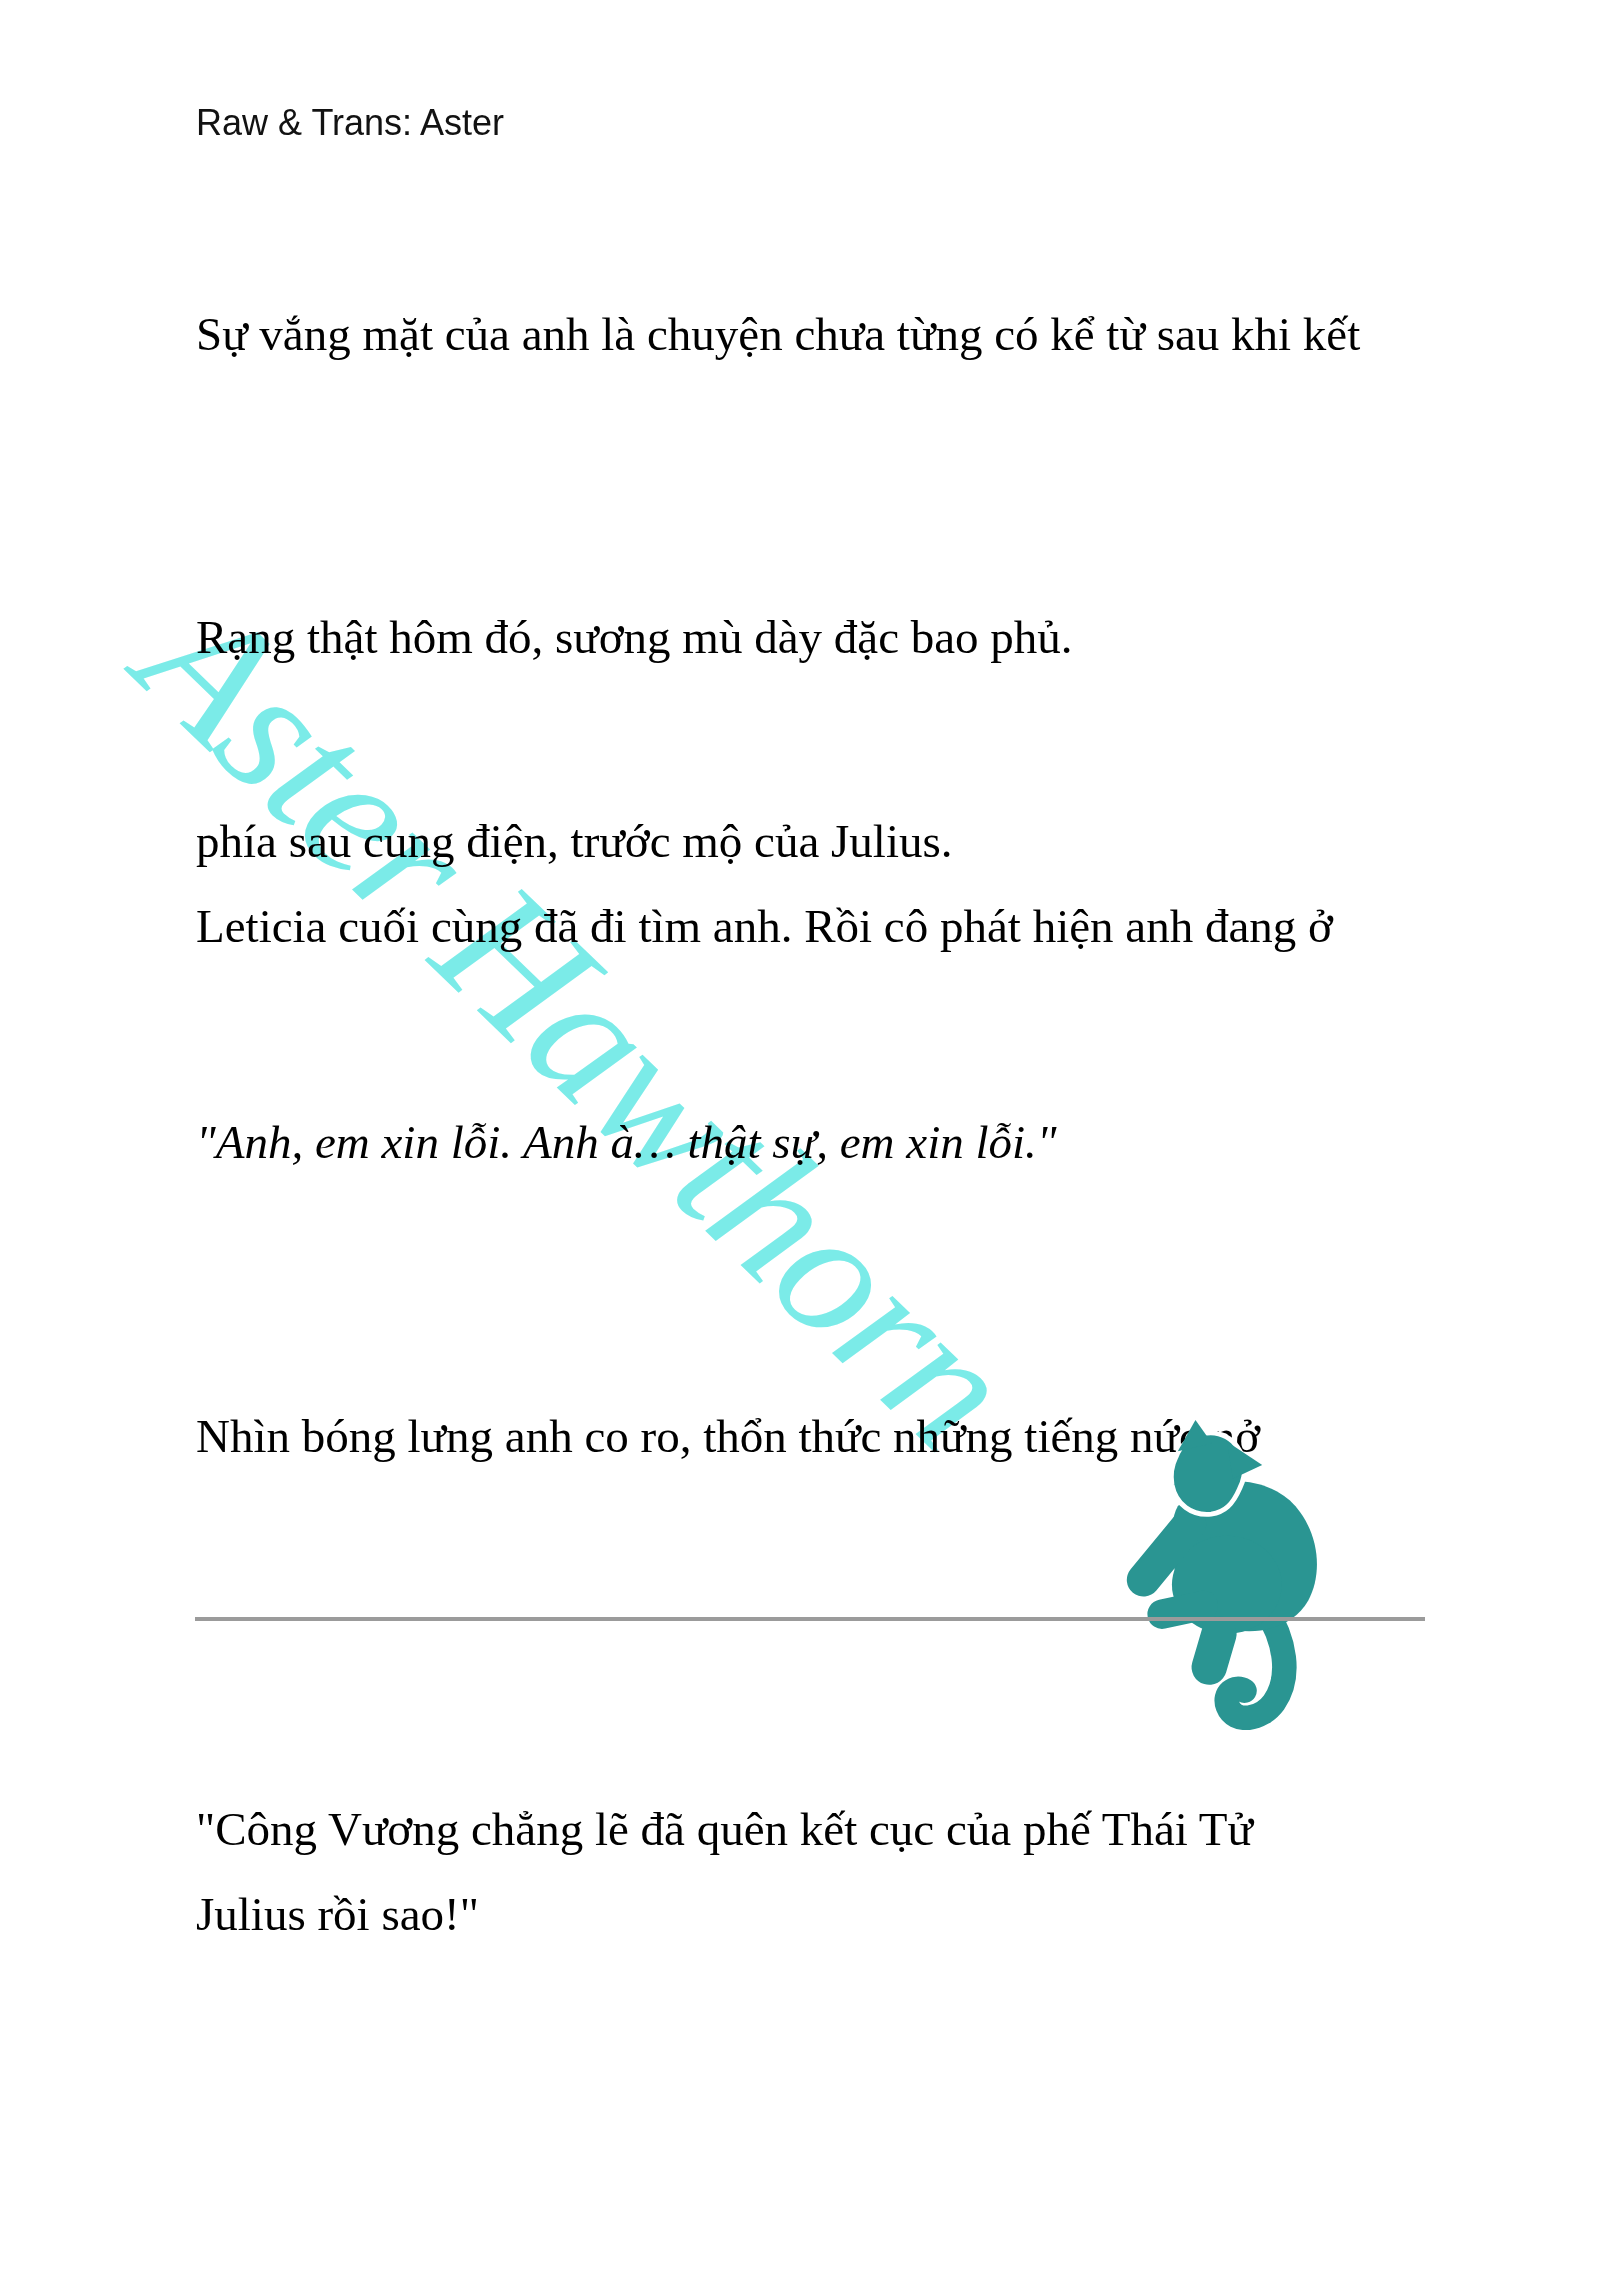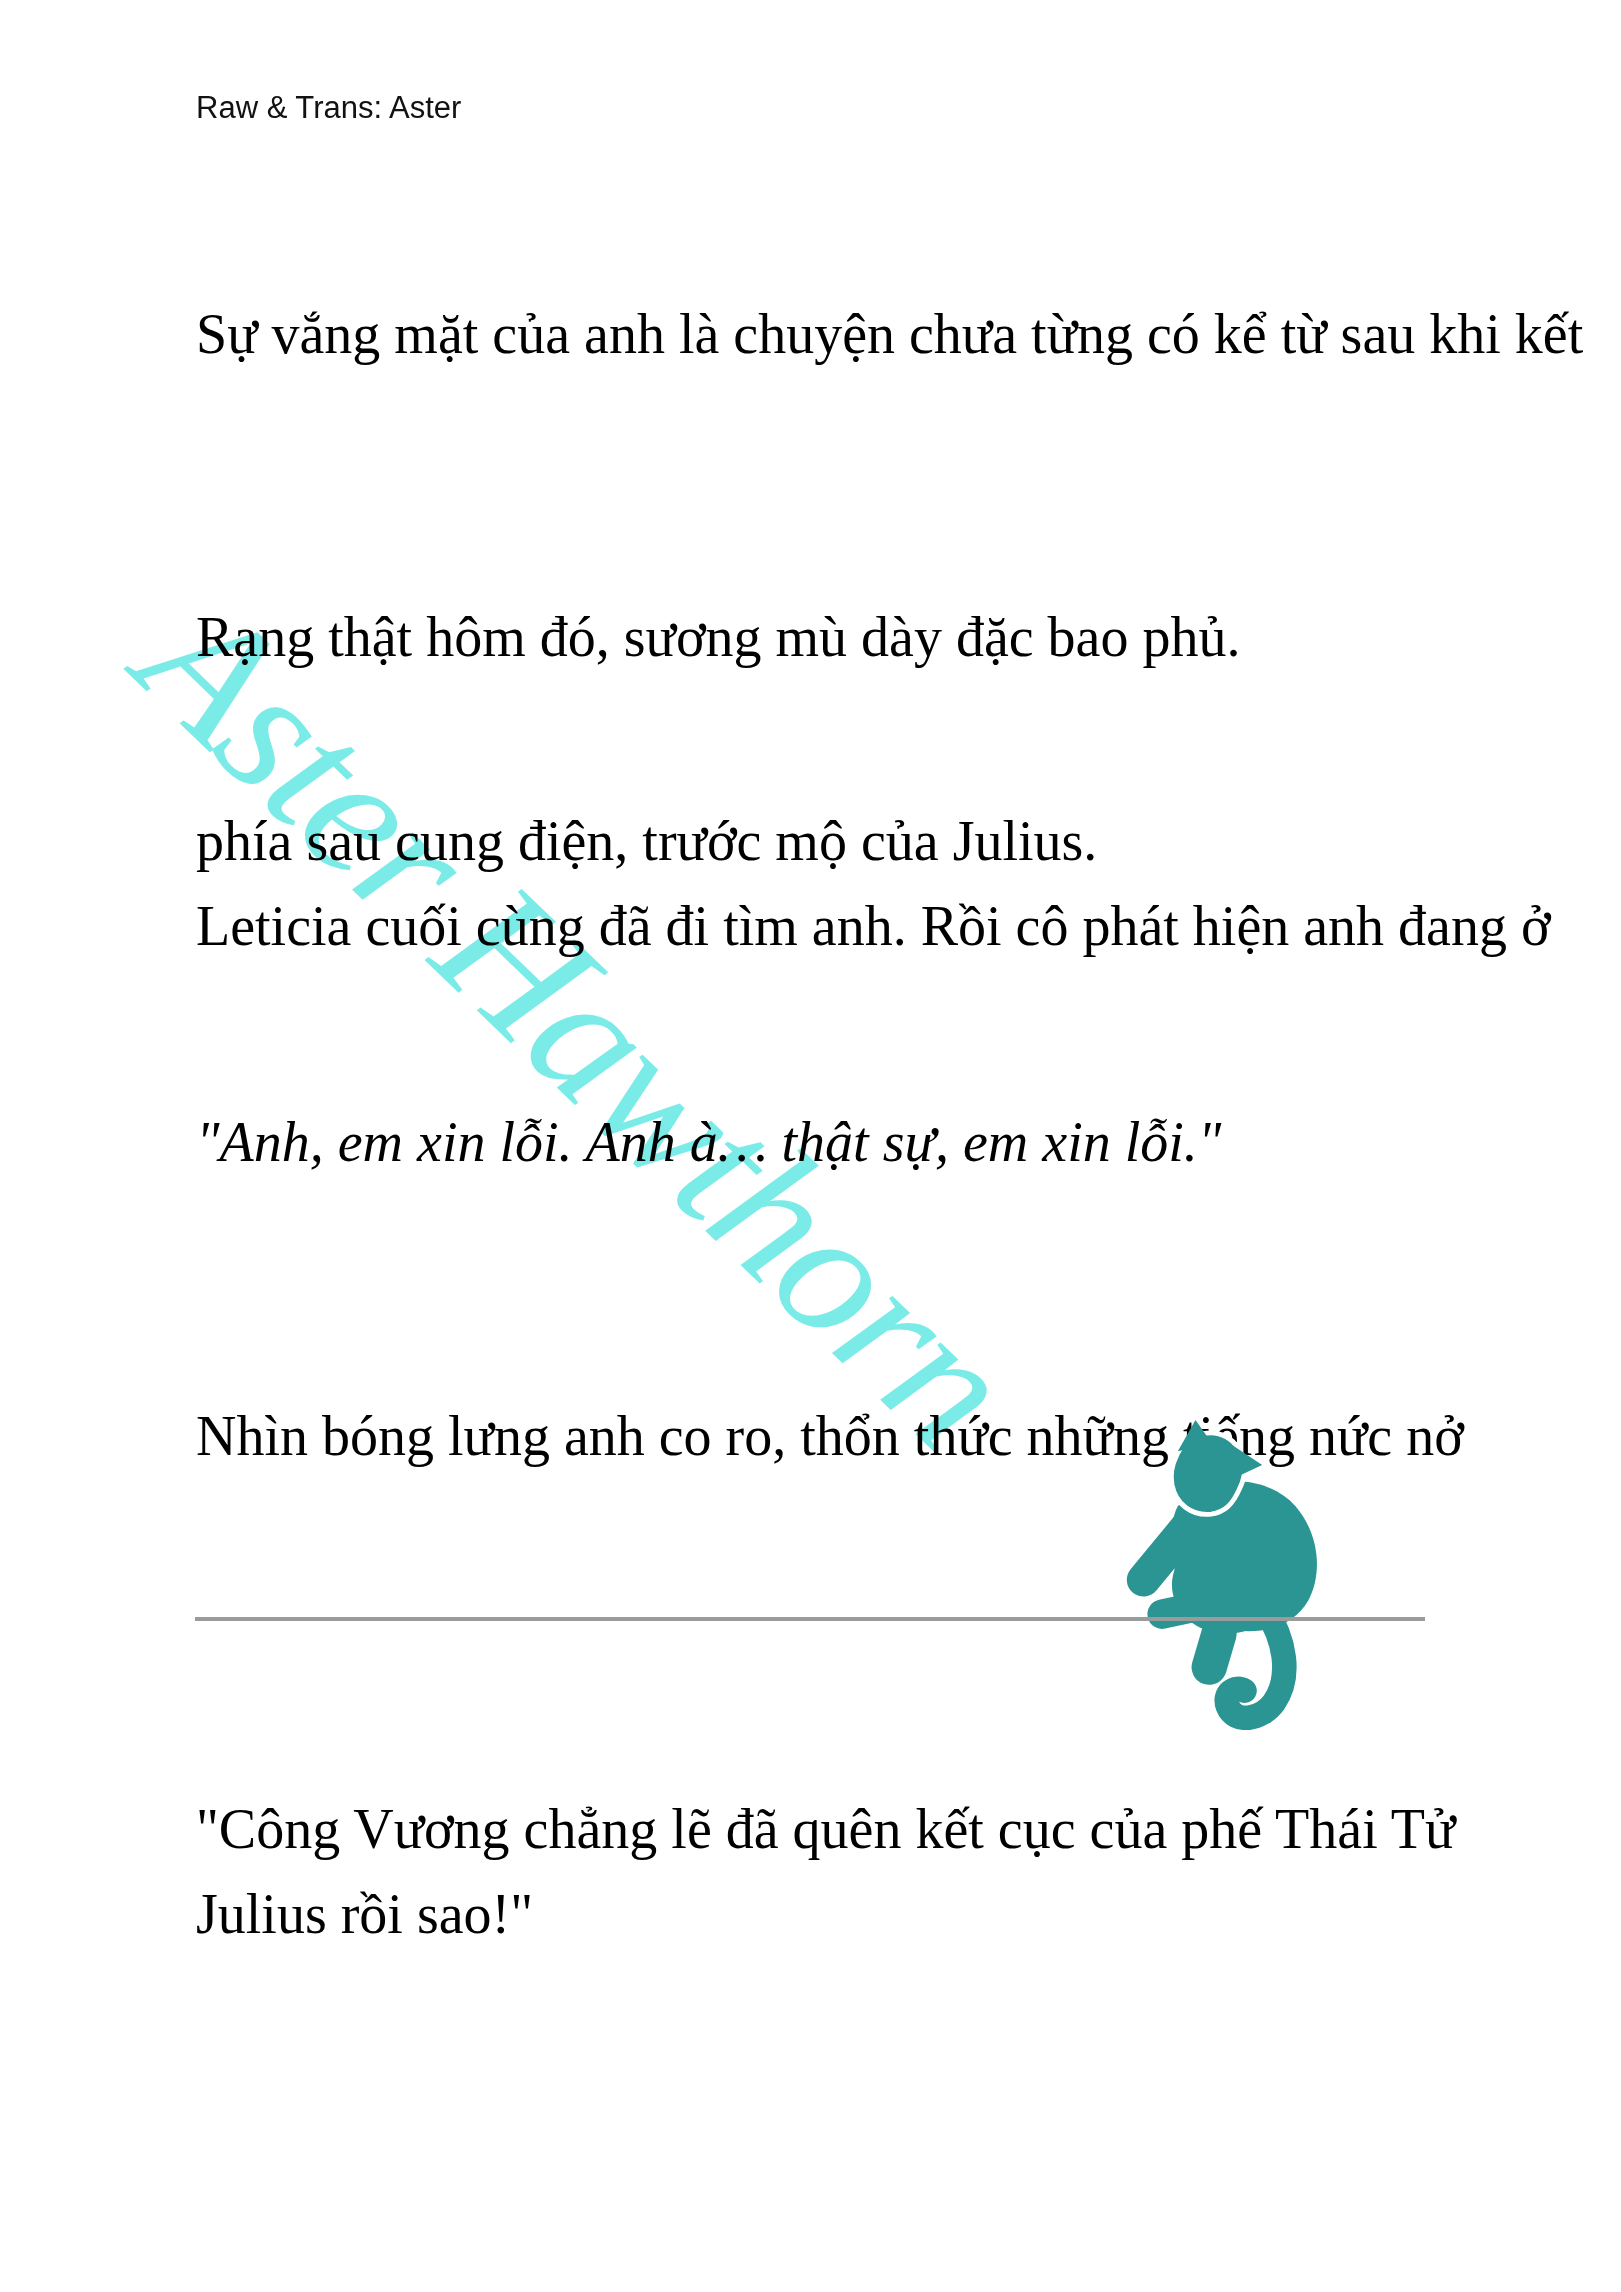--- a/index.html
+++ b/index.html
@@ -4,40 +4,40 @@
 <style>
   html,body{margin:0;padding:0;background:#ffffff;}
   .page{
     position:relative;
     width:1621px;height:2293px;
     background:#ffffff;
     overflow:hidden;
     font-family:"Liberation Serif","DejaVu Serif",serif;
   }
   .credit{
-    position:absolute;left:196px;top:90px;
+    position:absolute;left:196px;top:102px;
     font-family:"Liberation Sans","DejaVu Sans",sans-serif;
-    font-size:31px;color:#121212;z-index:2;white-space:nowrap;
+    font-size:36px;color:#121212;z-index:2;white-space:nowrap;
   }
   .watermark{
     position:absolute;left:245px;top:557px;
     font-family:"Liberation Serif","DejaVu Serif",serif;
     font-style:italic;
     font-size:181px;
     letter-spacing:-0.015em;
     white-space:nowrap;
     transform:rotate(44deg);
     transform-origin:0 0;
     opacity:0.8;
     z-index:1;
     pointer-events:none;
   }
   .para{
     position:absolute;left:196px;
-    font-size:56px;color:#000000;z-index:2;
+    font-size:47px;color:#000000;z-index:2;
   }
   .para.italic{font-style:italic;}
   .line{display:block;height:85px;line-height:85px;white-space:nowrap;}
   .divider{
     position:absolute;left:195px;top:1617px;
     width:1230px;height:3.9px;z-index:4;
   }
   .cat{
     position:absolute;left:1117px;top:1416px;
     width:206px;height:314px;z-index:3;

